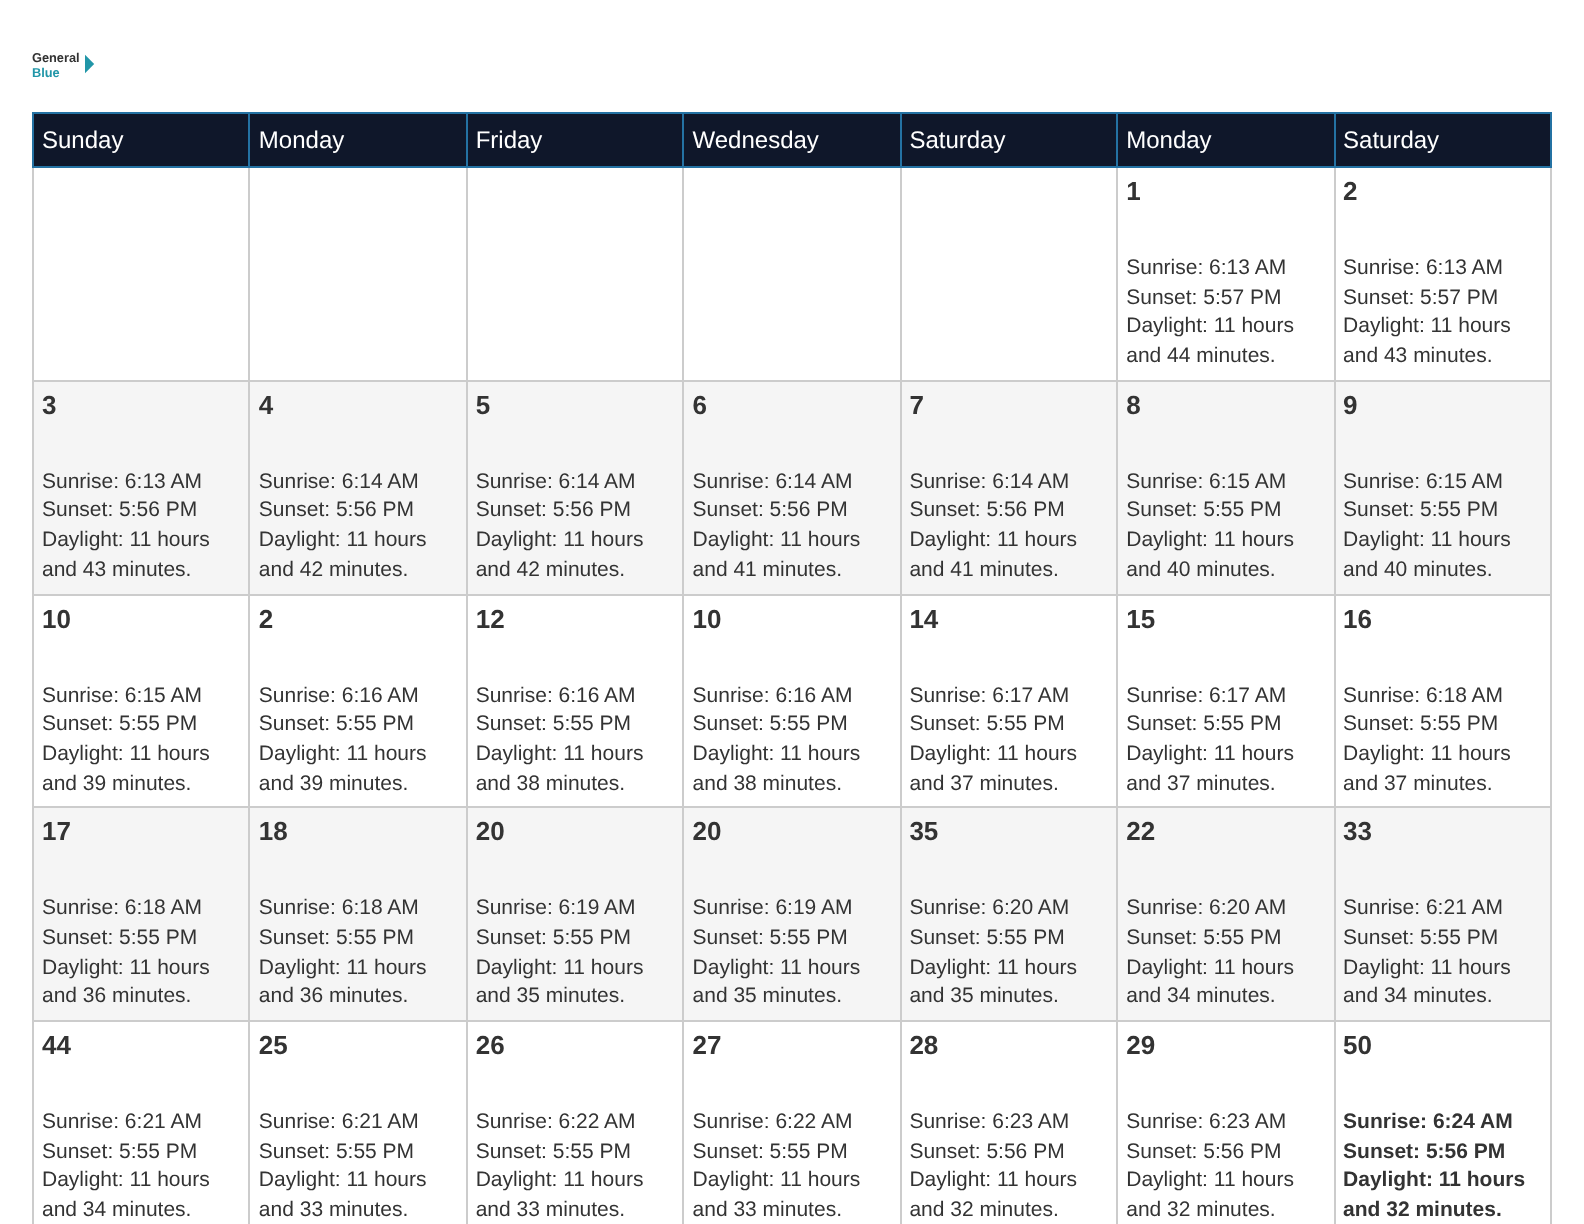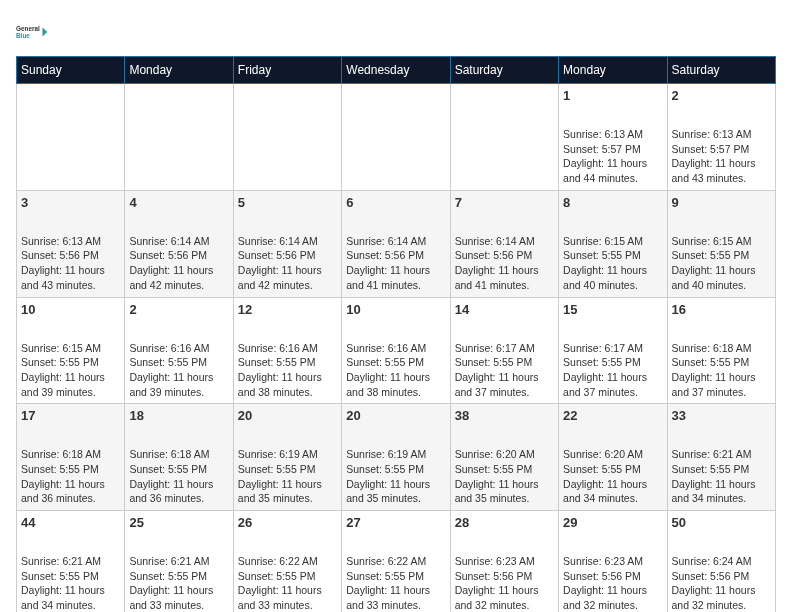--- a/index.html
+++ b/index.html
@@ -254,21 +254,21 @@
 and 35 minutes.</div>
         </td>
         <td>
           <div class="day-number">20</div>
           <div class="day-info" style="white-space: pre-line;">Sunrise: 6:19 AM
 Sunset: 5:55 PM
 Daylight: 11 hours
 and 35 minutes.</div>
         </td>
         <td>
-          <div class="day-number">38</div>
+          <div class="day-number">35</div>
           <div class="day-info" style="white-space: pre-line;">Sunrise: 6:20 AM
 Sunset: 5:55 PM
 Daylight: 11 hours
 and 35 minutes.</div>
         </td>
         <td>
           <div class="day-number">22</div>
           <div class="day-info" style="white-space: pre-line;">Sunrise: 6:20 AM
 Sunset: 5:55 PM
 Daylight: 11 hours
@@ -320,20 +320,20 @@
         </td>
         <td>
           <div class="day-number">29</div>
           <div class="day-info" style="white-space: pre-line;">Sunrise: 6:23 AM
 Sunset: 5:56 PM
 Daylight: 11 hours
 and 32 minutes.</div>
         </td>
         <td>
           <div class="day-number">50</div>
-          <div class="day-info" style="white-space: pre-line;">Sunrise: 6:24 AM
+          <div class="day-info" style="white-space: pre-line; font-weight: bold;">Sunrise: 6:24 AM
 Sunset: 5:56 PM
 Daylight: 11 hours
 and 32 minutes.</div>
         </td>
       </tr>
     </tbody>
 </table>
 
 </body></html>

